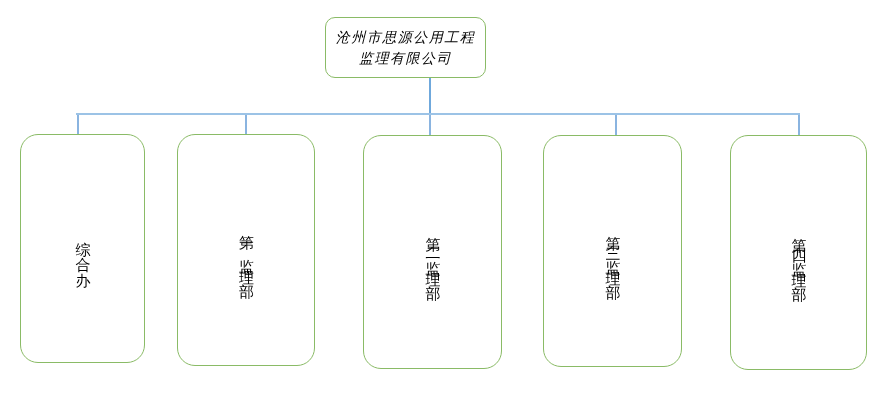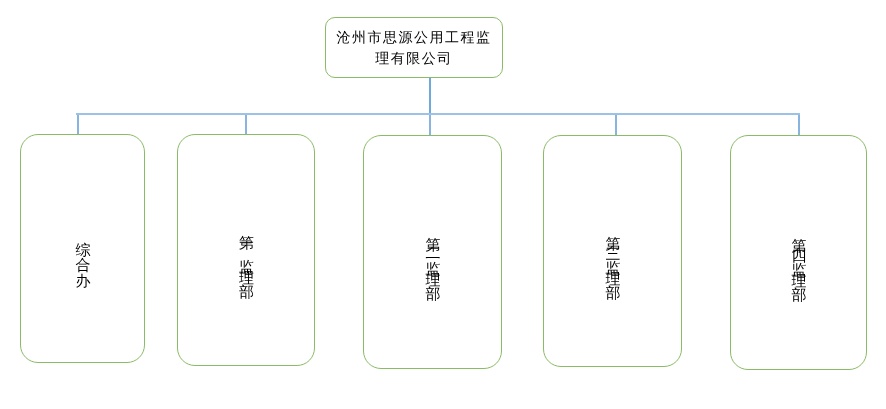--- a/index.html
+++ b/index.html
@@ -23,24 +23,25 @@
     border: 1.5px solid var(--box-border, #8abb66);
     background: #ffffff;
     display: flex;
     align-items: center;
     justify-content: center;
     color: var(--text, #000000);
   }
   .root-box {
     left: 325px;
     top: 17px;
-    width: 178px;
+    width: 161px;
     height: 61px;
     border-radius: 10px;
     padding: 0 8px;
+    font-style: italic;
   }
   .root-label {
     font-size: 14px;
     line-height: 21px;
     letter-spacing: 1.5px;
     text-align: center;
     word-break: break-all;
   }
   .dept-box {
     border-radius: 18px;

